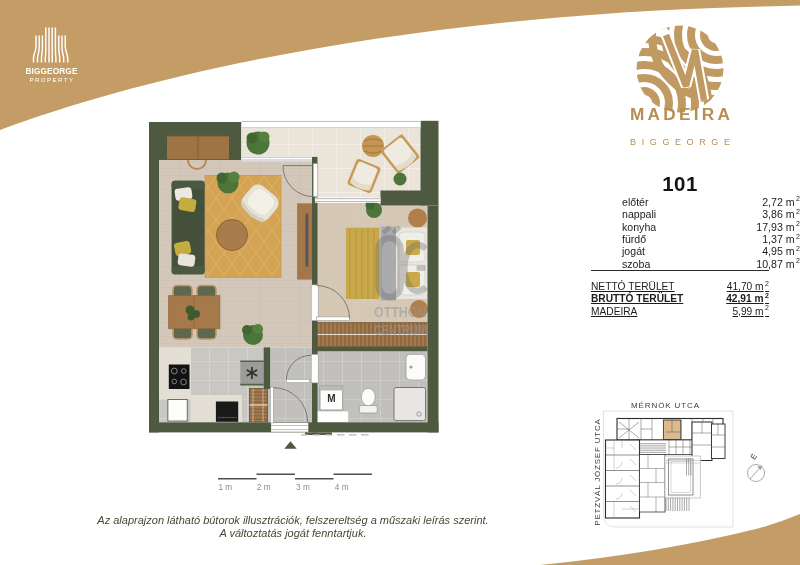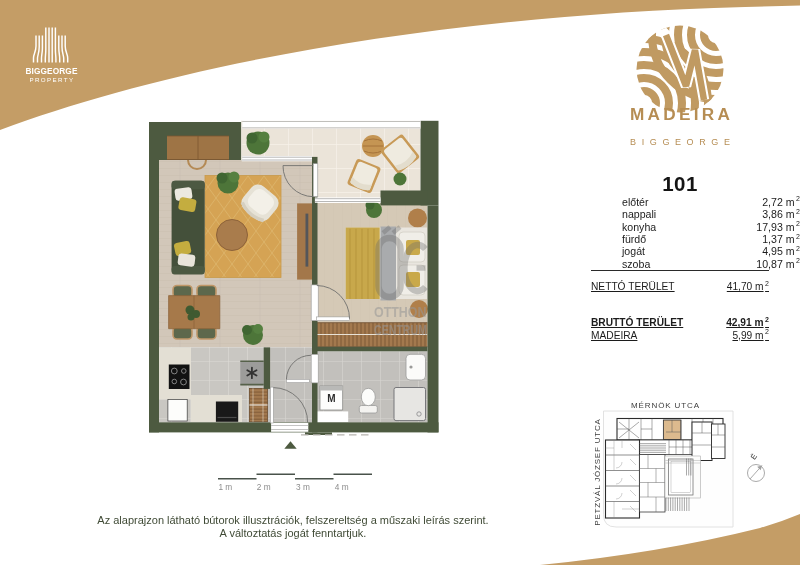--- a/index.html
+++ b/index.html
@@ -103,21 +103,21 @@
       <span>BRUTTÓ TERÜLET</span>
       <b2>42,91 m<sup>2</sup></b2>
     </div>
   <div class="row">
       <span>MADEIRA</span>
       <b2>5,99 m<sup>2</sup></b2>
     </div>
 </div>
 <style>
  .row{display:flex;justify-content:space-between;align-items:baseline;height:12.35px;line-height:12.35px;}
- .row.bold{font-weight:bold;margin-top:24px;}
+ .row.bold{font-weight:bold;}
  .row sup{font-size:7px;vertical-align:super;line-height:0;margin-left:1.5px;}
 </style>
 
 <svg class="abs" style="left:145px;top:110px" width="315" height="390" viewBox="145 110 315 390">
 <defs>
   <pattern id="tileT" width="24" height="24" patternUnits="userSpaceOnUse">
     <rect width="24" height="24" fill="#ebe4d9"></rect>
     <path d="M0,0 H24 M0,0 V24" stroke="#f7f2ea" stroke-width="1.4" fill="none"></path>
   </pattern>
   <pattern id="wood" width="40" height="7" patternUnits="userSpaceOnUse">
@@ -345,21 +345,21 @@
   <path d="M333.5,474.2 H372"></path>
 </g>
 <g fill="#8c8c8c" font-size="8.3" font-family="Liberation Sans">
   <text x="218.4" y="489.5">1 m</text>
   <text x="256.8" y="489.5">2 m</text>
   <text x="296" y="489.5">3 m</text>
   <text x="334.8" y="489.5">4 m</text>
 </g>
 </svg>
 
-<div class="abs" style="left:0;top:514px;width:586px;text-align:center;color:#3f4a35;font-size:11px;line-height:13px;">
+<div class="abs" style="left:0;top:514px;width:586px;text-align:center;color:#3f4a35;font-size:11px;line-height:13px;font-style:italic;">
 Az alaprajzon látható bútorok illusztrációk, felszereltség a műszaki leírás szerint.<br>A változtatás jogát fenntartjuk.
 </div>
 
 <svg class="abs" style="left:585px;top:395px" width="215" height="140" viewBox="585 395 215 140">
   <path d="M603.5,411 H733 V527 H616 Q603.5,527 603.5,514.5 Z" fill="#fefefe" stroke="#dadada" stroke-width="0.8"></path>
 
   <rect x="617" y="418.5" width="106" height="21.5" fill="#fff" stroke="#2b2b2b" stroke-width="1.1"></rect>
   <rect x="663.4" y="420" width="17.5" height="19.5" fill="#dcba8e" stroke="#3a3a3a" stroke-width="0.9"></rect>
   <g stroke="#555" stroke-width="0.5" fill="none">
     <path d="M629,418.5 V440 M641,418.5 V440 M652,418.5 V440 M681,420 V440 M692,418.5 V440 M703,418.5 V440 M713,418.5 V440"></path>

